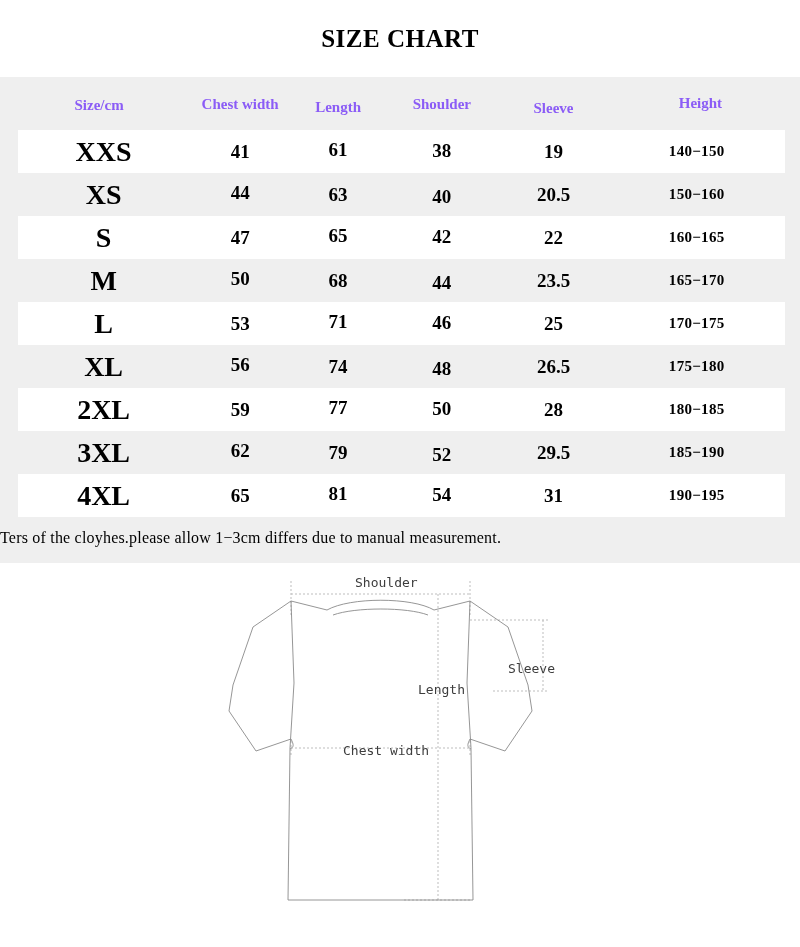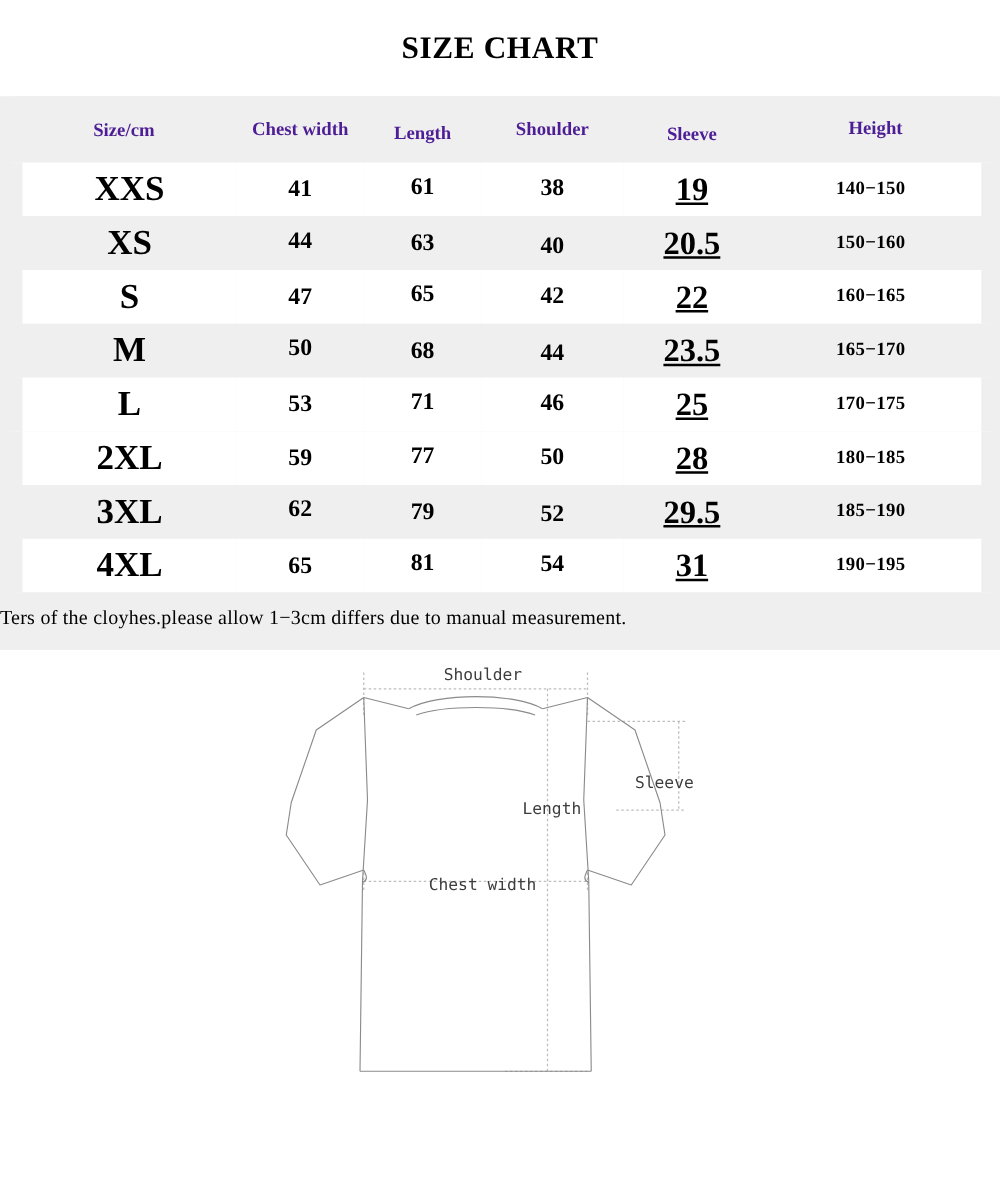--- a/index.html
+++ b/index.html
@@ -48,21 +48,21 @@
   .size-table col.c-length { width: 12.0%; }
   .size-table col.c-should { width: 14.5%; }
   .size-table col.c-sleeve { width: 14.0%; }
   .size-table col.c-height { width: 23.5%; }
 
   .size-table thead th {
     background: #efefef;
     height: 44px;
     font-weight: bold;
     font-size: 15px;
-    color: #4c1d95;
+    color: #8b5cf6;
     text-align: center;
     padding: 0;
     vertical-align: middle;
   }
   
   .size-table thead th.h-size   { vertical-align: middle; padding-top: 4px;}
   .size-table thead th.h-chest  { vertical-align: middle; padding-top: 1px;}
   .size-table thead th.h-length { vertical-align: middle; padding-top: 7px;}
   .size-table thead th.h-should { vertical-align: middle; padding-top: 1px;}
   .size-table thead th.h-sleeve { vertical-align: middle; padding-top: 9px;}
@@ -80,21 +80,21 @@
     color: #000000;
   }
   
   .size-table tbody td.pad-l { border-left: 18px solid #efefef; }
   .size-table tbody td.pad-r { border-right: 15px solid #efefef; }
 
   td.cell-size   { font-size: 28px; }
   td.cell-chest  { font-size: 19px; }
   td.cell-length { font-size: 19px; }
   td.cell-should { font-size: 19px; }
-  td.cell-sleeve { font-size: 26px; text-decoration: underline; }
+  td.cell-sleeve { font-size: 19px; }
   td.cell-height { font-size: 15px; letter-spacing: 0.3px; }
 
   
   .jit-a td.cell-chest  { padding-bottom: 0px; }
   .jit-a td.cell-length { padding-bottom: 4px; }
   .jit-a td.cell-should { padding-bottom: 2px; }
   .jit-b td.cell-chest  { padding-bottom: 4px; }
   .jit-b td.cell-length { padding-bottom: 0px; }
   .jit-b td.cell-should { padding-top: 4px; }
 
@@ -180,20 +180,28 @@
         <td class="cell-height pad-r">165−170</td>
       </tr>
       <tr class="row-white jit-a">
         <td class="cell-size pad-l">L</td>
         <td class="cell-chest">53</td>
         <td class="cell-length">71</td>
         <td class="cell-should">46</td>
         <td class="cell-sleeve">25</td>
         <td class="cell-height pad-r">170−175</td>
       </tr>
+      <tr class="row-grey jit-b">
+        <td class="cell-size pad-l">XL</td>
+        <td class="cell-chest">56</td>
+        <td class="cell-length">74</td>
+        <td class="cell-should">48</td>
+        <td class="cell-sleeve">26.5</td>
+        <td class="cell-height pad-r">175−180</td>
+      </tr>
       <tr class="row-white jit-a">
         <td class="cell-size pad-l">2XL</td>
         <td class="cell-chest">59</td>
         <td class="cell-length">77</td>
         <td class="cell-should">50</td>
         <td class="cell-sleeve">28</td>
         <td class="cell-height pad-r">180−185</td>
       </tr>
       <tr class="row-grey jit-b">
         <td class="cell-size pad-l">3XL</td>

